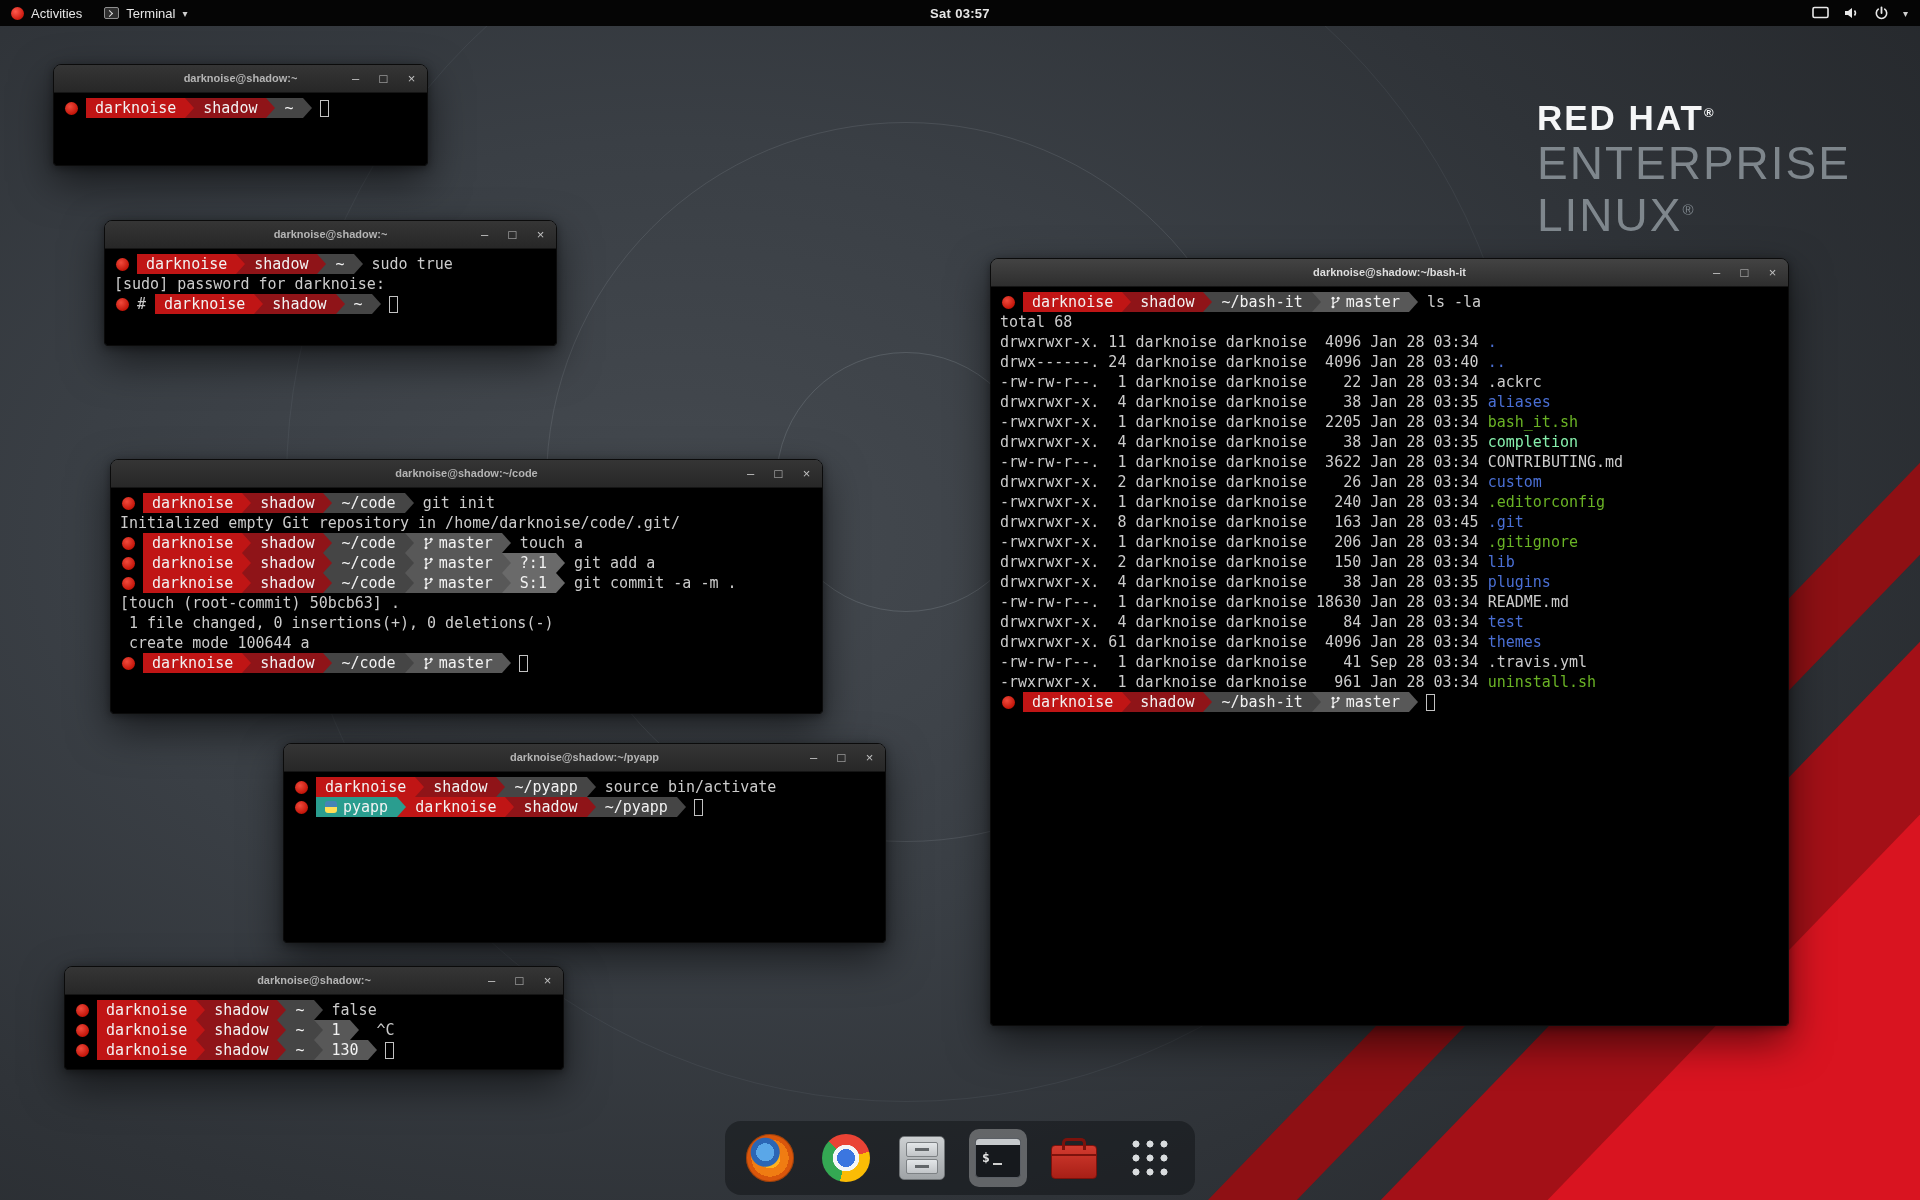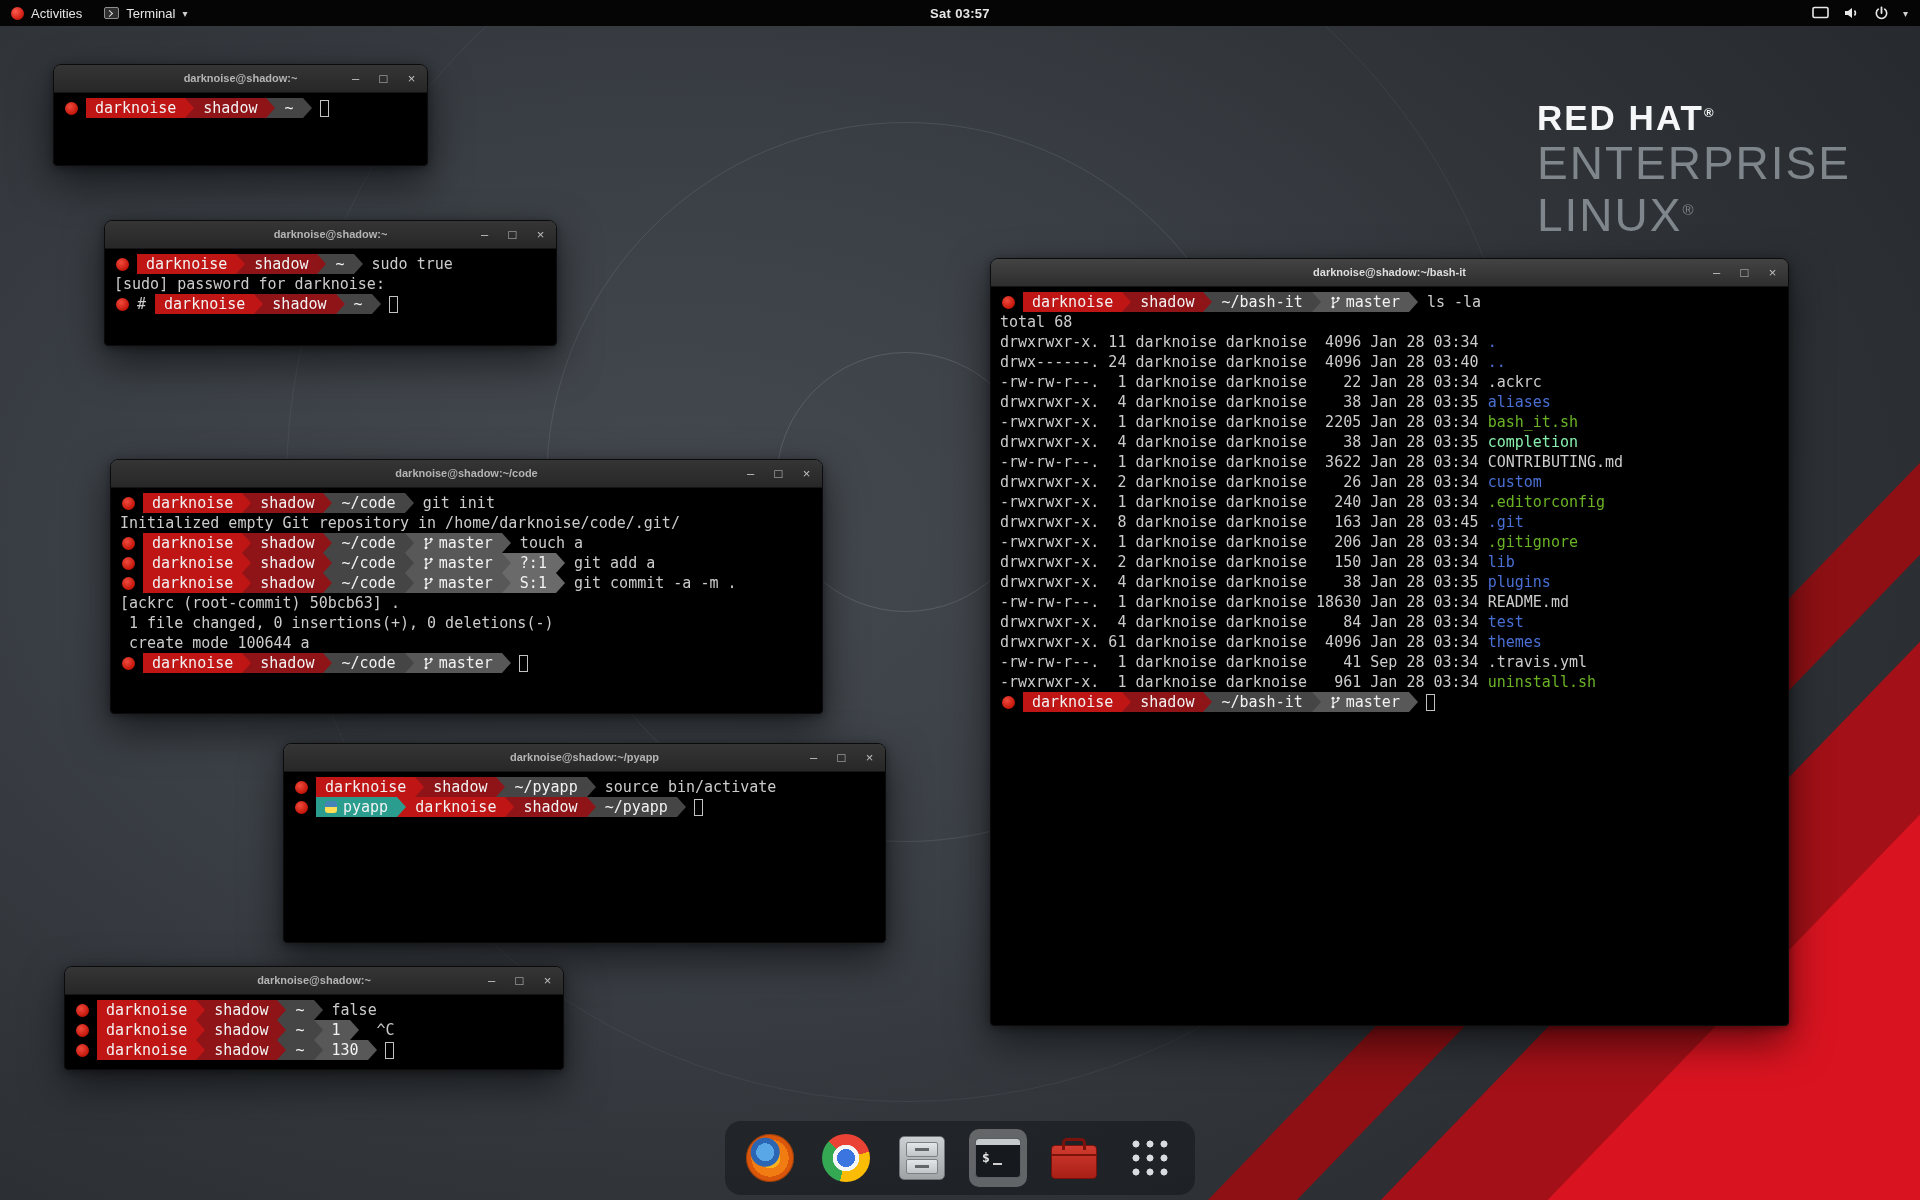--- a/index.html
+++ b/index.html
@@ -178,21 +178,21 @@
                 <circle cx="8.2" cy="2.2" r="1.5" fill="#f0f0f0"></circle>
                 <circle cx="3" cy="10.8" r="1.5" fill="#f0f0f0"></circle>
                 <path d="M3 3.5 L3 9.5 M8.2 3.7 C8.2 6.5 3 6 3 8.5" stroke="#f0f0f0" stroke-width="1.3" fill="none"></path>
               </svg></span>master</span><span class="pl-arrow" style="border-left-color: rgb(88, 88, 88); background: rgb(106, 106, 106);"></span><span class="pl-seg" style="background: rgb(106, 106, 106);">?:1</span><span class="pl-arrow" style="border-left-color: rgb(106, 106, 106); background: transparent;"></span><span class="term-text"> git add a</span></div>
         <div class="term-line"><span class="prompt-icon"></span><span class="pl-seg" style="background: rgb(192, 21, 21);">darknoise</span><span class="pl-arrow" style="border-left-color: rgb(192, 21, 21); background: rgb(143, 20, 24);"></span><span class="pl-seg" style="background: rgb(143, 20, 24);">shadow</span><span class="pl-arrow" style="border-left-color: rgb(143, 20, 24); background: rgb(69, 69, 69);"></span><span class="pl-seg" style="background: rgb(69, 69, 69);">~/code</span><span class="pl-arrow" style="border-left-color: rgb(69, 69, 69); background: rgb(88, 88, 88);"></span><span class="pl-seg" style="background: rgb(88, 88, 88);"><span class="branch-icon"><svg width="11" height="13" viewBox="0 0 11 13">
                 <circle cx="3" cy="2.2" r="1.5" fill="#f0f0f0"></circle>
                 <circle cx="8.2" cy="2.2" r="1.5" fill="#f0f0f0"></circle>
                 <circle cx="3" cy="10.8" r="1.5" fill="#f0f0f0"></circle>
                 <path d="M3 3.5 L3 9.5 M8.2 3.7 C8.2 6.5 3 6 3 8.5" stroke="#f0f0f0" stroke-width="1.3" fill="none"></path>
               </svg></span>master</span><span class="pl-arrow" style="border-left-color: rgb(88, 88, 88); background: rgb(106, 106, 106);"></span><span class="pl-seg" style="background: rgb(106, 106, 106);">S:1</span><span class="pl-arrow" style="border-left-color: rgb(106, 106, 106); background: transparent;"></span><span class="term-text"> git commit -a -m .</span></div>
-        <div class="term-line"><span class="term-text">[ackrc (root-commit) 50bcb63] .</span></div>
+        <div class="term-line"><span class="term-text">[touch (root-commit) 50bcb63] .</span></div>
         <div class="term-line"><span class="term-text"> 1 file changed, 0 insertions(+), 0 deletions(-)</span></div>
         <div class="term-line"><span class="term-text"> create mode 100644 a</span></div>
         <div class="term-line"><span class="prompt-icon"></span><span class="pl-seg" style="background: rgb(192, 21, 21);">darknoise</span><span class="pl-arrow" style="border-left-color: rgb(192, 21, 21); background: rgb(143, 20, 24);"></span><span class="pl-seg" style="background: rgb(143, 20, 24);">shadow</span><span class="pl-arrow" style="border-left-color: rgb(143, 20, 24); background: rgb(69, 69, 69);"></span><span class="pl-seg" style="background: rgb(69, 69, 69);">~/code</span><span class="pl-arrow" style="border-left-color: rgb(69, 69, 69); background: rgb(88, 88, 88);"></span><span class="pl-seg" style="background: rgb(88, 88, 88);"><span class="branch-icon"><svg width="11" height="13" viewBox="0 0 11 13">
                 <circle cx="3" cy="2.2" r="1.5" fill="#f0f0f0"></circle>
                 <circle cx="8.2" cy="2.2" r="1.5" fill="#f0f0f0"></circle>
                 <circle cx="3" cy="10.8" r="1.5" fill="#f0f0f0"></circle>
                 <path d="M3 3.5 L3 9.5 M8.2 3.7 C8.2 6.5 3 6 3 8.5" stroke="#f0f0f0" stroke-width="1.3" fill="none"></path>
               </svg></span>master</span><span class="pl-arrow" style="border-left-color: rgb(88, 88, 88); background: transparent;"></span><span class="cursor"></span></div>
       </div>
     </div>

